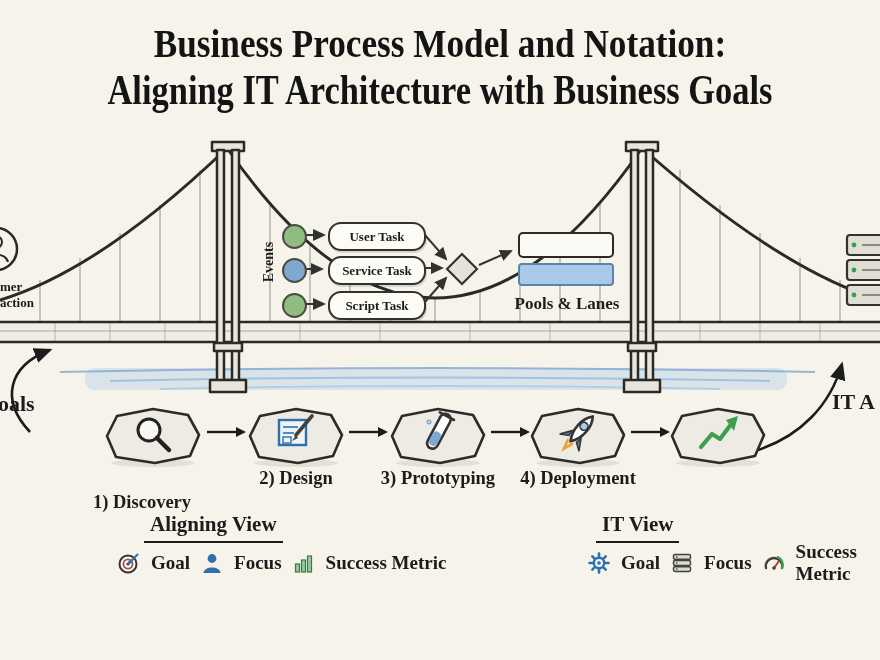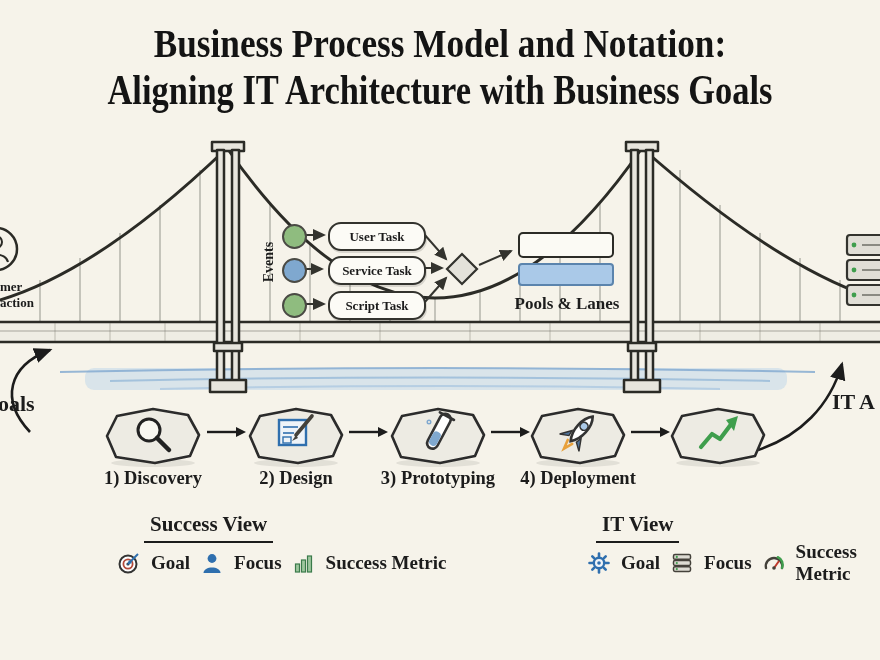--- a/index.html
+++ b/index.html
@@ -249,26 +249,26 @@
   </svg>
   <svg class="stone-arrow" style="left:489px;z-index:3;" viewBox="0 0 42 16">
     <line x1="2" y1="8" x2="32" y2="8" stroke="#1c1c1c" stroke-width="2.4"></line>
       <polygon points="31,3 41,8 31,13" fill="#1c1c1c"></polygon>
   </svg>
   <svg class="stone-arrow" style="left:629px;z-index:3;" viewBox="0 0 42 16">
     <line x1="2" y1="8" x2="32" y2="8" stroke="#1c1c1c" stroke-width="2.4"></line>
       <polygon points="31,3 41,8 31,13" fill="#1c1c1c"></polygon>
   </svg>
 
-  <div class="stone-label" style="left:73px;z-index:3;">1) Discovery</div>
+  <div class="stone-label" style="left:62px;z-index:3;margin-top:24px;">1) Discovery</div>
   <div class="stone-label" style="left:216px;z-index:3;text-align:center;">2) Design</div>
   <div class="stone-label" style="left:358px;z-index:3;">3) Prototyping</div>
   <div class="stone-label" style="left:498px;z-index:3;">4) Deployment</div>
 
-  <div class="view-heading" style="left:144px;">Success View</div>
+  <div class="view-heading" style="left:144px;">Aligning View</div>
   <div class="view-items" style="left:118px;">
     <div class="view-row">
       <svg class="icon22" viewBox="0 0 22 22">
         <circle cx="10" cy="12" r="8.5" fill="#fff" stroke="#333" stroke-width="2"></circle>
         <circle cx="10" cy="12" r="4.6" fill="none" stroke="#b34a3a" stroke-width="1.8"></circle>
         <circle cx="10" cy="12" r="1.6" fill="#333"></circle>
         <line x1="20" y1="2" x2="11" y2="11" stroke="#2f6fae" stroke-width="2"></line>
         <polygon points="9,13 14,11 11,8" fill="#2f6fae"></polygon>
       </svg>
       <span>Goal</span>

